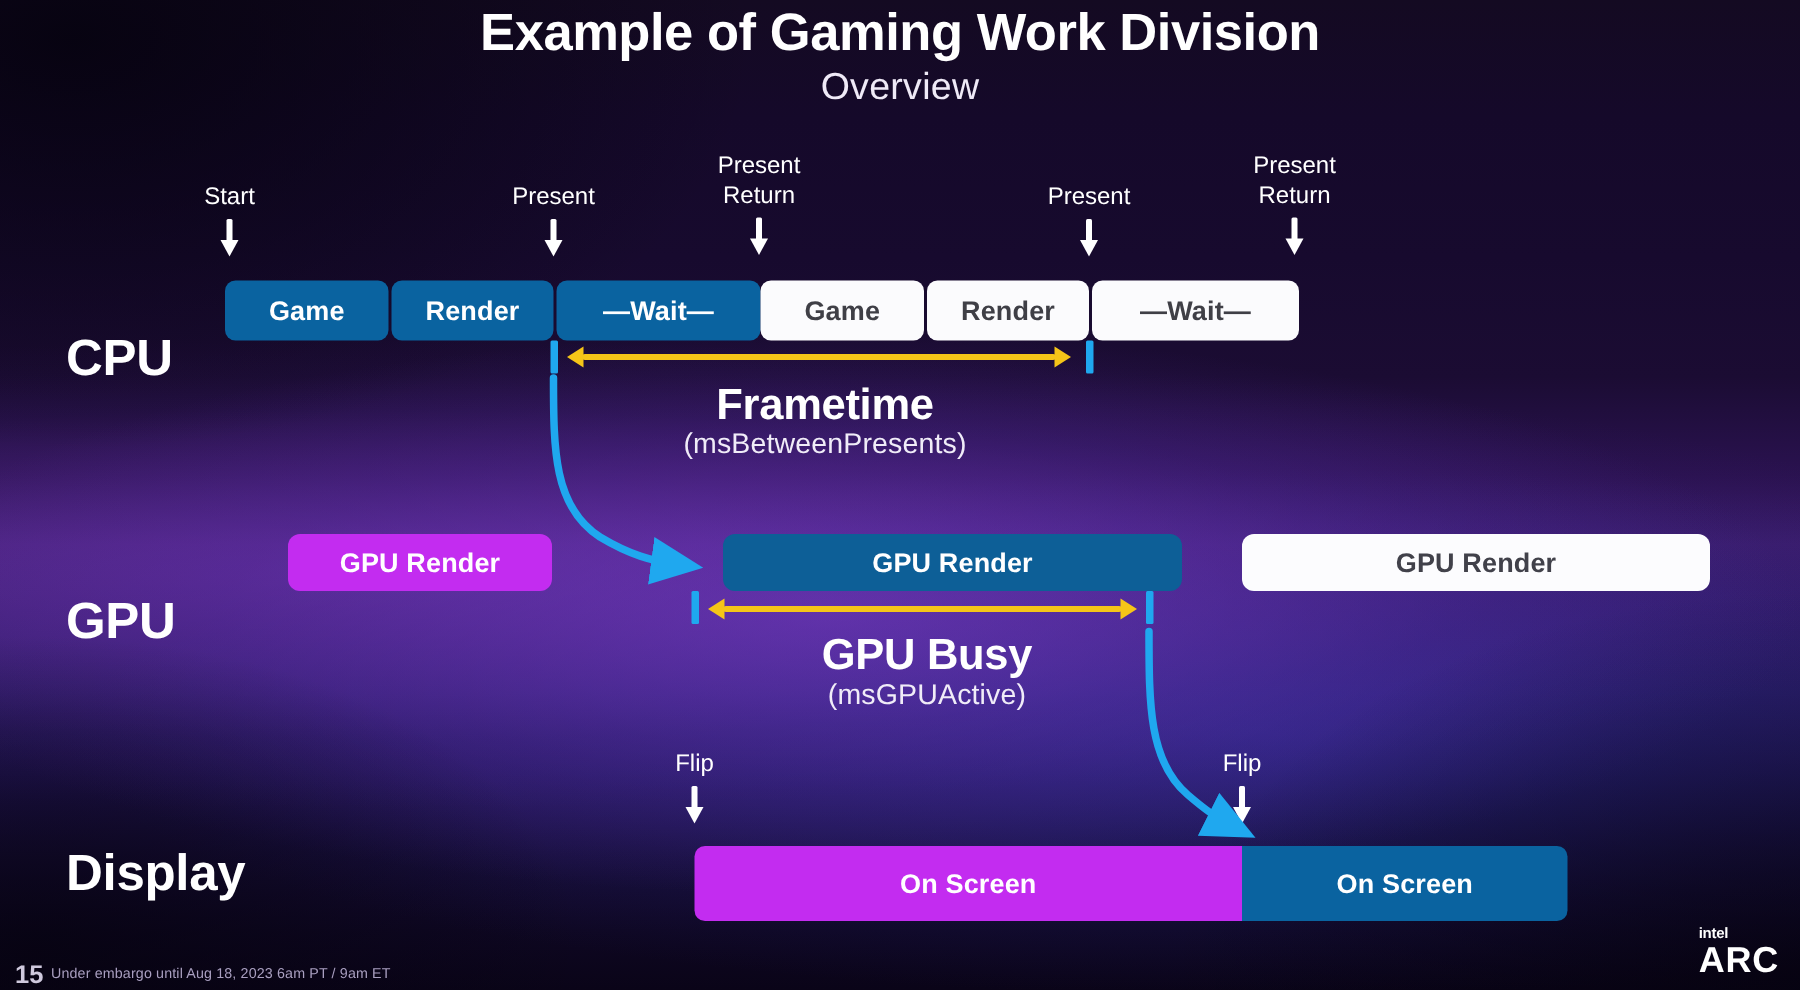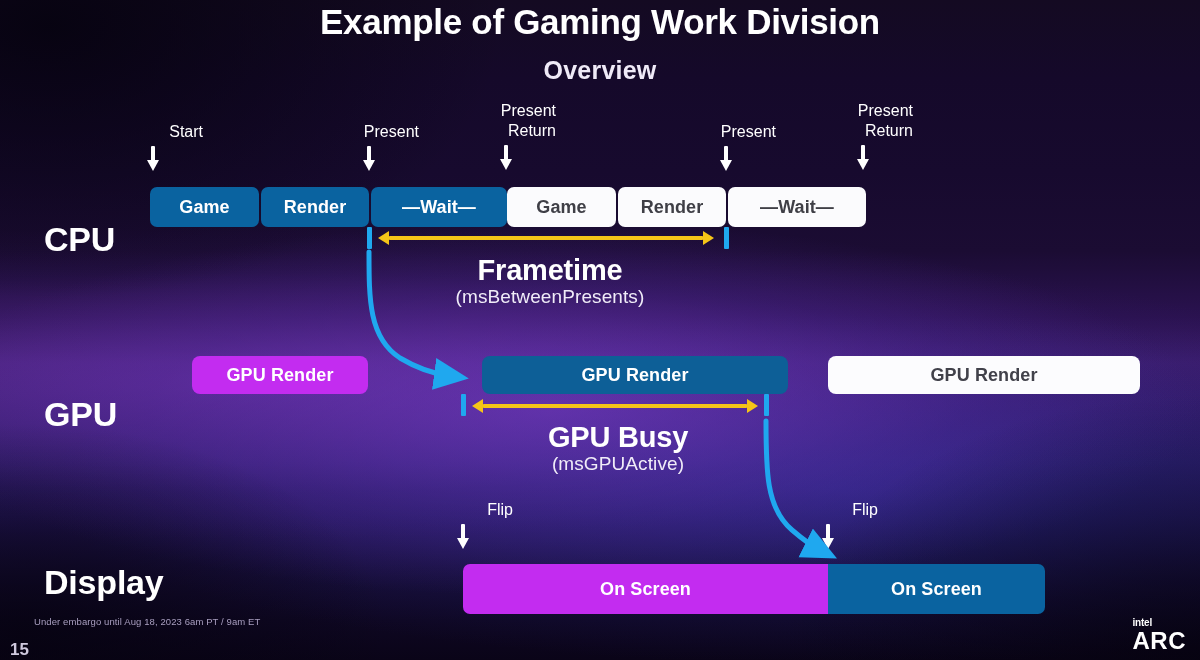--- a/index.html
+++ b/index.html
@@ -38,34 +38,34 @@
   }
 
   .abs{position:absolute;}
 
   
   #title{
     left:0;top:2px;width:1200px;text-align:center;
     font-size:35px;font-weight:bold;color:#ffffff;letter-spacing:-0.3px;
   }
   #subtitle{
-    left:0;top:56px;width:1200px;text-align:center;
-    font-size:25px;font-weight:bold;color:#efeaf7;letter-spacing:0.2px;
+    left:0;top:44px;width:1200px;text-align:center;
+    font-size:25px;font-weight:normal;color:#efeaf7;letter-spacing:0.2px;
   }
 
   
   .rowlabel{
     font-weight:bold;color:#ffffff;letter-spacing:-0.2px;
   }
   #lbl-cpu{left:44px;top:220px;font-size:34px;}
   #lbl-gpu{left:44px;top:395px;font-size:34px;}
   #lbl-display{left:44px;top:563px;font-size:34px;}
 
   
-  .marker{text-align:right;}
+  .marker{text-align:center;}
   .marker .mtext{
     font-size:16px;color:#ffffff;line-height:1.25;white-space:pre-line;
   }
   .marker .marrow{
     margin:4px auto 0;width:16px;height:26px;position:relative;
   }
   .marker .marrow .shaft{
     position:absolute;left:6px;top:0;width:4px;height:16px;background:#ffffff;border-radius:1px;
   }
   .marker .marrow .head{
@@ -115,21 +115,21 @@
   
   .mcap{position:absolute;text-align:center;}
   .mcap .big{font-size:29px;font-weight:bold;color:#ffffff;letter-spacing:-0.2px;}
   .mcap .small{font-size:19px;color:#f0ecf8;letter-spacing:0.1px;margin-top:-1px;}
 
   
   #curves{position:absolute;left:0;top:0;width:1200px;height:660px;pointer-events:none;}
 
   
   #pagenum{left:10px;top:640px;font-size:17px;font-weight:bold;color:#cfc9dd;}
-  #embargo{left:34px;top:616px;font-size:9.5px;color:#a99fc0;letter-spacing:0.1px;}
+  #embargo{left:34px;top:644px;font-size:9.5px;color:#a99fc0;letter-spacing:0.1px;}
   #logo{right:14px;top:618px;text-align:left;}
   #logo .intel{font-size:10px;font-weight:bold;color:#ffffff;letter-spacing:-0.2px;line-height:1;}
   #logo .arc{font-size:24px;font-weight:bold;color:#ffffff;letter-spacing:0.5px;line-height:1;margin-top:1px;}
 </style>
 </head>
 <body>
 
 <div id="slide">
   <div id="vig"></div>
 

